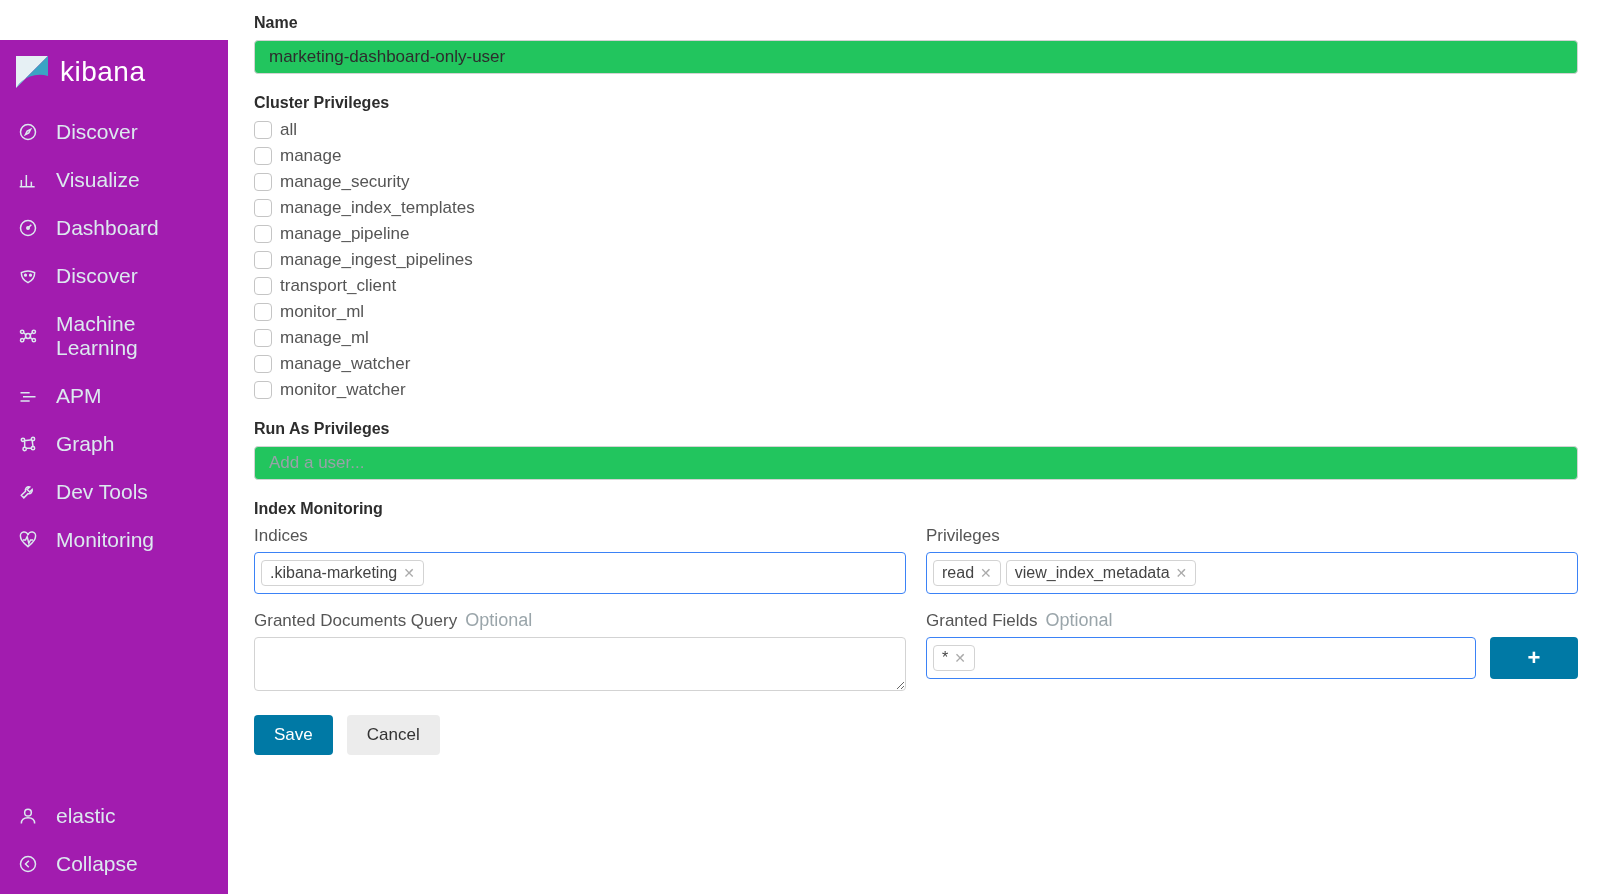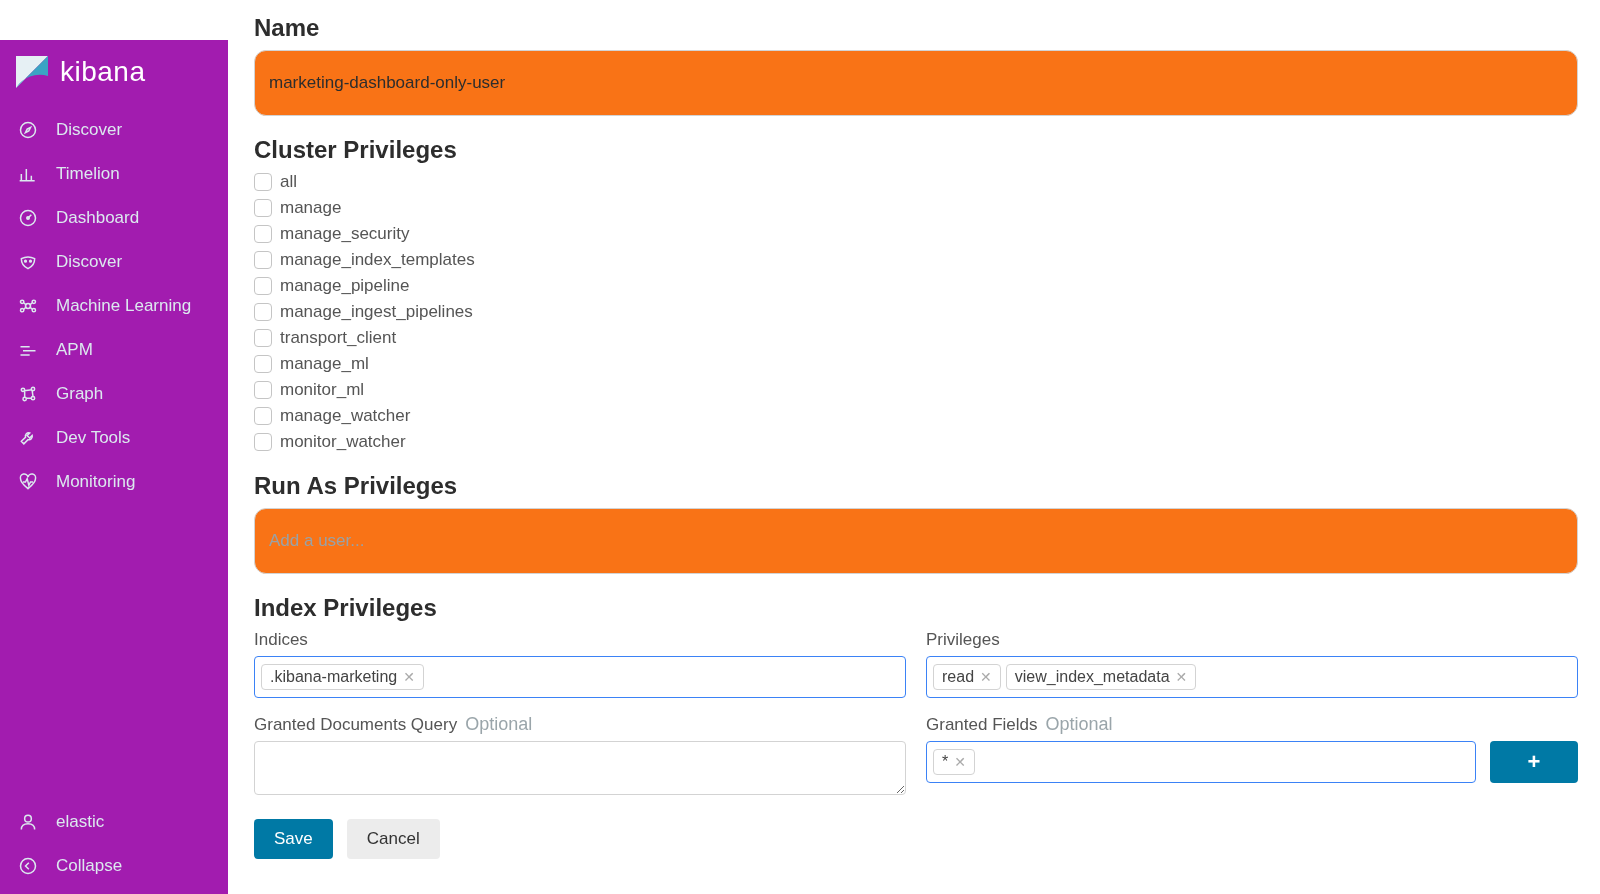--- a/index.html
+++ b/index.html
@@ -5,30 +5,30 @@
 * { box-sizing: border-box; margin: 0; padding: 0; }
 body { font-family: -apple-system, BlinkMacSystemFont, "Segoe UI", Helvetica, Arial, sans-serif; font-size: 16px; color: #2d2d2d; background: #fff; }
 .app { display: flex; min-height: 894px; width: 1600px; }
 
 
 .sidebar { width: 228px; background: #a21caf; color: #e6f0f4; display: flex; flex-direction: column; flex-shrink: 0; margin-top: 40px; }
 .brand { display: flex; align-items: center; padding: 14px 18px 18px 14px; gap: 10px; }
 .brand-logo { width: 36px; height: 36px; }
 .brand-name { font-size: 28px; font-weight: 400; color: #fff; letter-spacing: 0.5px; }
 .nav { list-style: none; flex: 1; }
-.nav-item { display: flex; align-items: center; gap: 18px; padding: 12px 18px; cursor: pointer; font-size: 17px; color: #dce9ef; }
+.nav-item { display: flex; align-items: center; gap: 18px; padding: 12px 18px; cursor: pointer; font-size: 21px; color: #dce9ef; }
 .nav-item.active { background: #006d8f; color: #fff; }
 .nav-icon { width: 20px; height: 20px; display: inline-flex; align-items: center; justify-content: center; flex-shrink: 0; }
 .nav-icon svg { width: 20px; height: 20px; stroke: currentColor; fill: none; stroke-width: 1.8; }
 .nav-bottom { list-style: none; margin-top: auto; padding-bottom: 6px; }
 
 
 .main { flex: 1; padding: 14px 22px 22px 26px; overflow: auto; }
-.section-label { font-weight: 700; font-size: 24px; color: #2d2d2d; margin-bottom: 8px; }
-.text-input { width: 100%; border: 1px solid #d3d3d3; border-radius: 12px; padding: 22px 14px; font-size: 17px; color: #2d2d2d; background: #f97316; }
+.section-label { font-weight: 700; font-size: 16px; color: #2d2d2d; margin-bottom: 8px; }
+.text-input { width: 100%; border: 1px solid #d3d3d3; border-radius: 4px; padding: 6px 14px; font-size: 17px; color: #2d2d2d; background: #22c55e; }
 .text-input::placeholder { color: #98a2a8; }
 .block { margin-bottom: 20px; }
 
 .checkbox-list { display: flex; flex-direction: column; gap: 6px; margin-top: 6px; }
 .checkbox-row { display: flex; align-items: center; gap: 8px; font-size: 17px; color: #555; }
 .checkbox-box { width: 18px; height: 18px; border: 1.5px solid #c5c5c5; border-radius: 4px; background: #fff; cursor: pointer; flex-shrink: 0; }
 
 .two-col { display: flex; gap: 20px; }
 .col { flex: 1; }
 .field-label { font-size: 17px; color: #555; margin-bottom: 6px; display: flex; align-items: baseline; gap: 8px; }
@@ -73,21 +73,21 @@
             </svg>
           </span>
         <span>Discover</span>
       </li>
       <li class="nav-item">
         <span class="nav-icon">
             <svg viewBox="0 0 24 24">
               <path d="M4 20 L4 12 M10 20 L10 6 M16 20 L16 14 M2 20 L20 20"></path>
             </svg>
           </span>
-        <span>Timelion</span>
+        <span>Visualize</span>
       </li>
       <li class="nav-item">
         <span class="nav-icon">
             <svg viewBox="0 0 24 24">
               <circle cx="12" cy="12" r="9"></circle>
               <path d="M12 12 L16 8"></path>
               <circle cx="12" cy="12" r="1.5" fill="currentColor"></circle>
             </svg>
           </span>
         <span>Dashboard</span>
@@ -209,44 +209,44 @@
           <label class="checkbox-row">
             <span class="checkbox-box"></span>
             <span>manage_ingest_pipelines</span>
           </label>
           <label class="checkbox-row">
             <span class="checkbox-box"></span>
             <span>transport_client</span>
           </label>
           <label class="checkbox-row">
             <span class="checkbox-box"></span>
+            <span>monitor_ml</span>
+          </label>
+          <label class="checkbox-row">
+            <span class="checkbox-box"></span>
             <span>manage_ml</span>
-          </label>
-          <label class="checkbox-row">
-            <span class="checkbox-box"></span>
-            <span>monitor_ml</span>
           </label>
           <label class="checkbox-row">
             <span class="checkbox-box"></span>
             <span>manage_watcher</span>
           </label>
           <label class="checkbox-row">
             <span class="checkbox-box"></span>
             <span>monitor_watcher</span>
           </label>
         </div>
     </div>
 
     <div class="block">
       <div class="section-label">Run As Privileges</div>
       <input type="text" class="text-input" placeholder="Add a user..." style="">
     </div>
 
     <div class="block">
-      <div class="section-label">Index Privileges</div>
+      <div class="section-label">Index Monitoring</div>
 
       <div class="two-col" style="margin-top:6px;">
         <div class="col">
           <div class="field-label">Indices</div>
           <div class="tag-input" id="indices-tags">
               <span class="tag">
                 <span>.kibana-marketing</span>
                 <span class="tag-x">✕</span>
               </span>
             </div>

